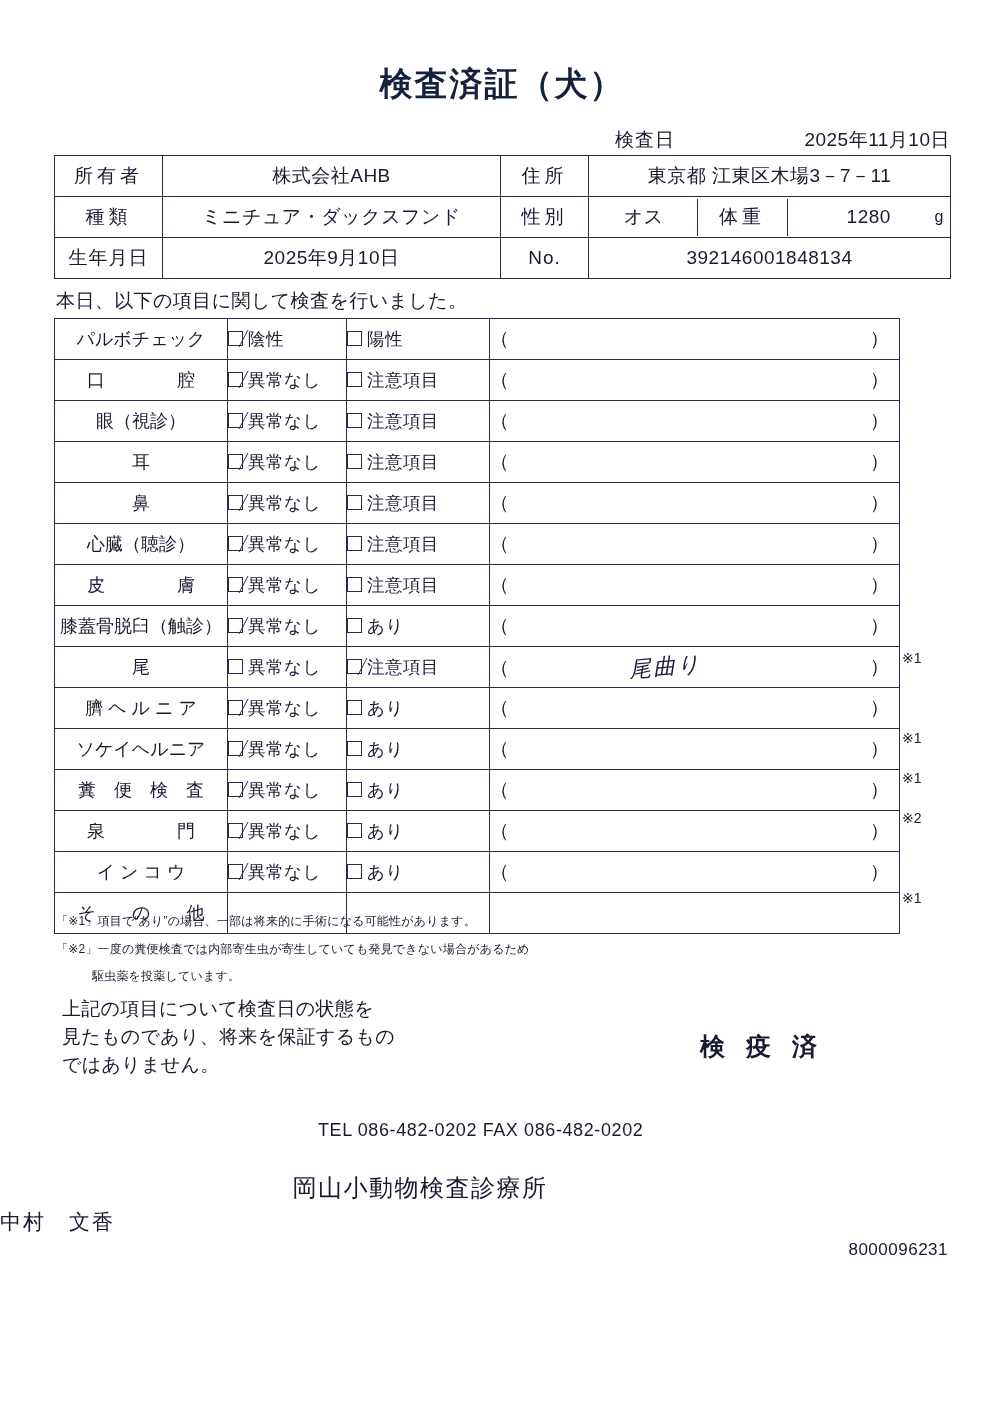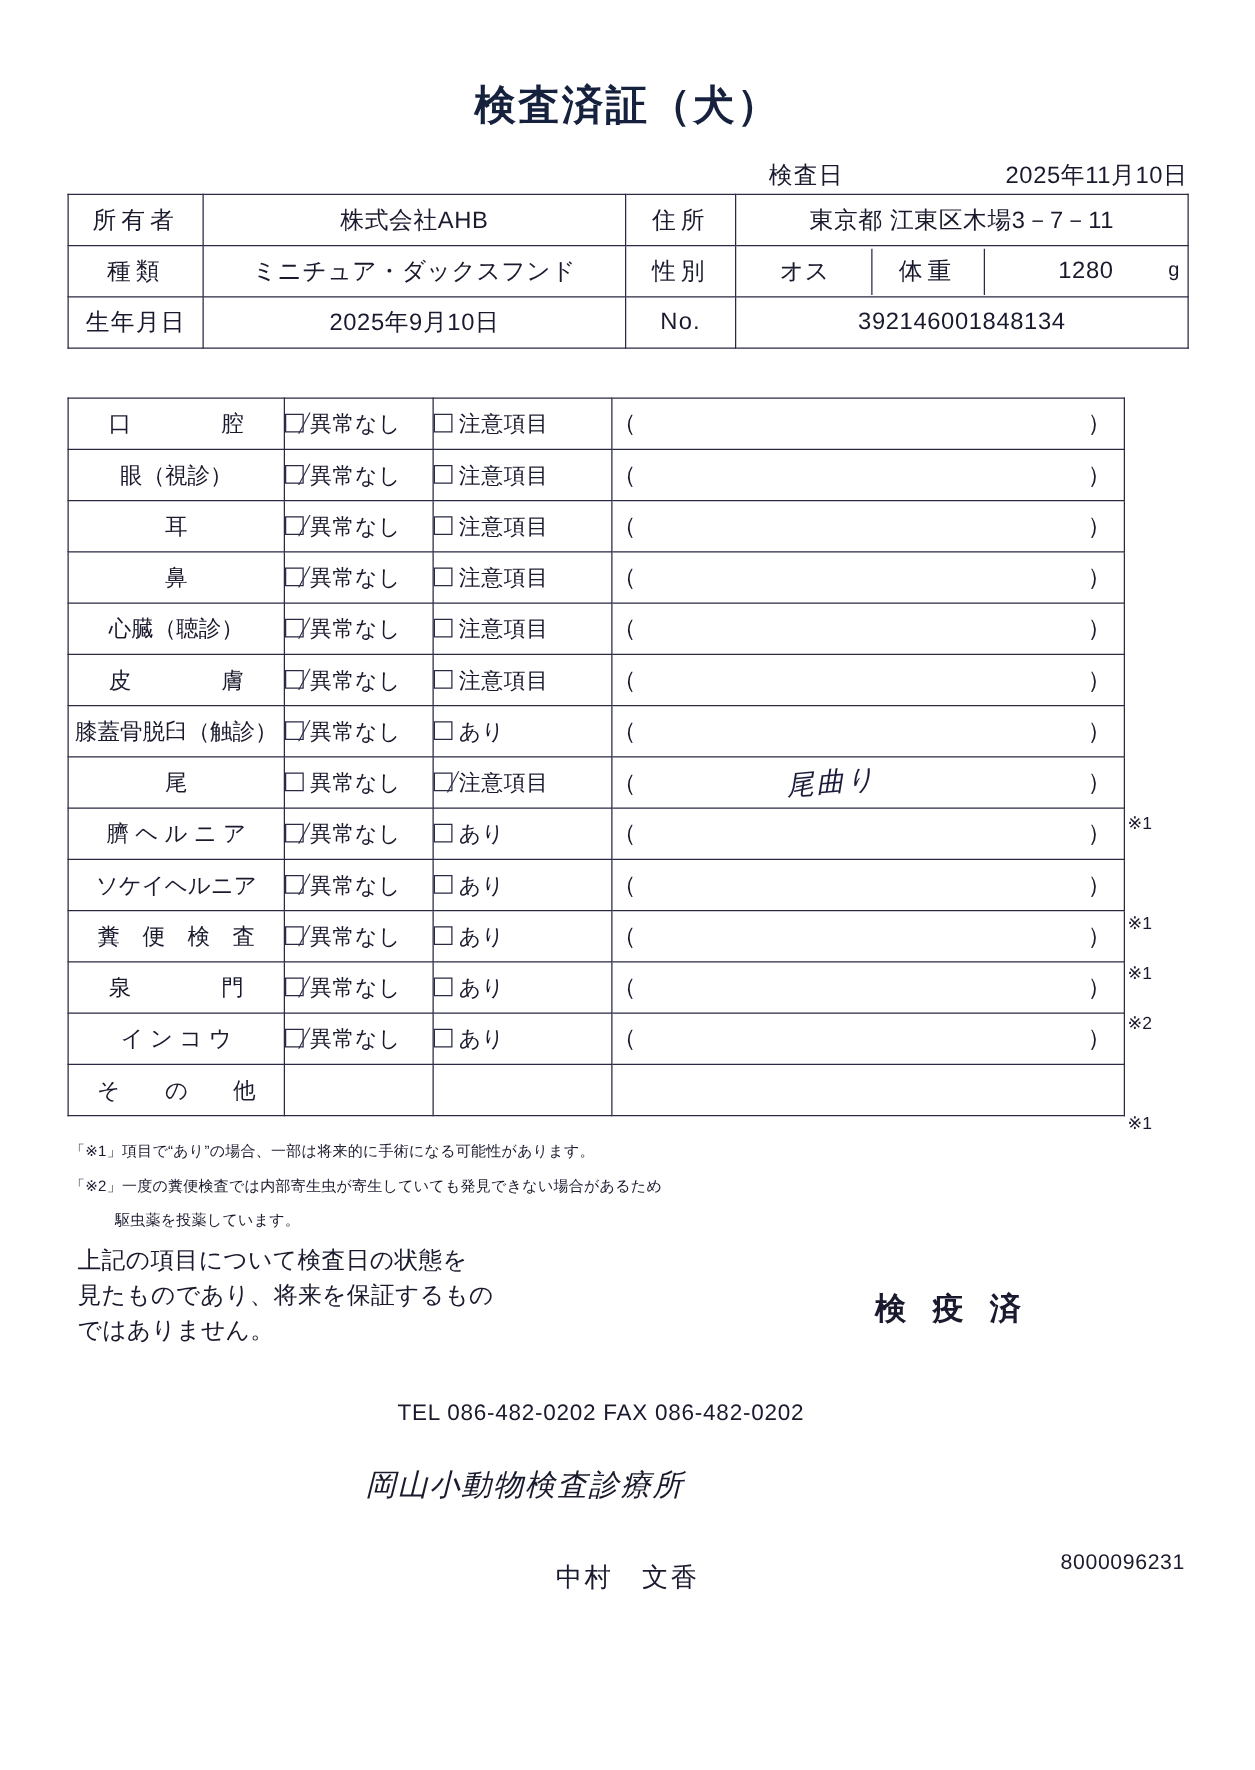--- a/index.html
+++ b/index.html
@@ -210,30 +210,28 @@
     letter-spacing: 0.6px;
     white-space: nowrap;
   }
   .clinic {
     position: absolute;
     left: 0; top: 1172px;
     width: 840px;
     text-align: center;
     font-size: 24px;
     letter-spacing: 1.5px;
-    font-style: italic;
   }
   .person {
     position: absolute;
     left: 0; top: 1208px;
     width: 1004px;
-    text-align: center;
+    text-align: left;
     font-size: 21px;
     letter-spacing: 2px;
-    margin-top: 40px;
   }
   .serial {
     position: absolute;
     right: 56px; top: 1240px;
     font-size: 17px;
     letter-spacing: 0.5px;
   }
 </style>
 </head>
 <body>
@@ -287,23 +285,30 @@
       </tr>
       <tr>
         <td class="lbl lbl-tight">生年月日</td>
         <td class="val">2025年9月10日</td>
         <td class="lbl lbl-tight">No.</td>
         <td class="val">392146001848134</td>
       </tr>
     </tbody>
   </table>
 
+  <div class="intro">本日、以下の項目に関して検査を行いました。</div>
 
   <table class="chk-table">
     <tbody id="chk-body">
+        <tr>
+          <td class="c-name">パルボチェック</td>
+          <td class="c-opt1"><span class="box checked"></span><span class="opt-label">陰性</span></td>
+          <td class="c-opt2"><span class="box"></span><span class="opt-label">陽性</span></td>
+          <td class="c-note"><span class="paren-open">（</span><span class="paren-close">）</span></td>
+        </tr>
         <tr>
           <td class="c-name">口　　　　腔</td>
           <td class="c-opt1"><span class="box checked"></span><span class="opt-label">異常なし</span></td>
           <td class="c-opt2"><span class="box"></span><span class="opt-label">注意項目</span></td>
           <td class="c-note"><span class="paren-open">（</span><span class="paren-close">）</span></td>
         </tr>
         <tr>
           <td class="c-name">眼（視診）</td>
           <td class="c-opt1"><span class="box checked"></span><span class="opt-label">異常なし</span></td>
           <td class="c-opt2"><span class="box"></span><span class="opt-label">注意項目</span></td>

